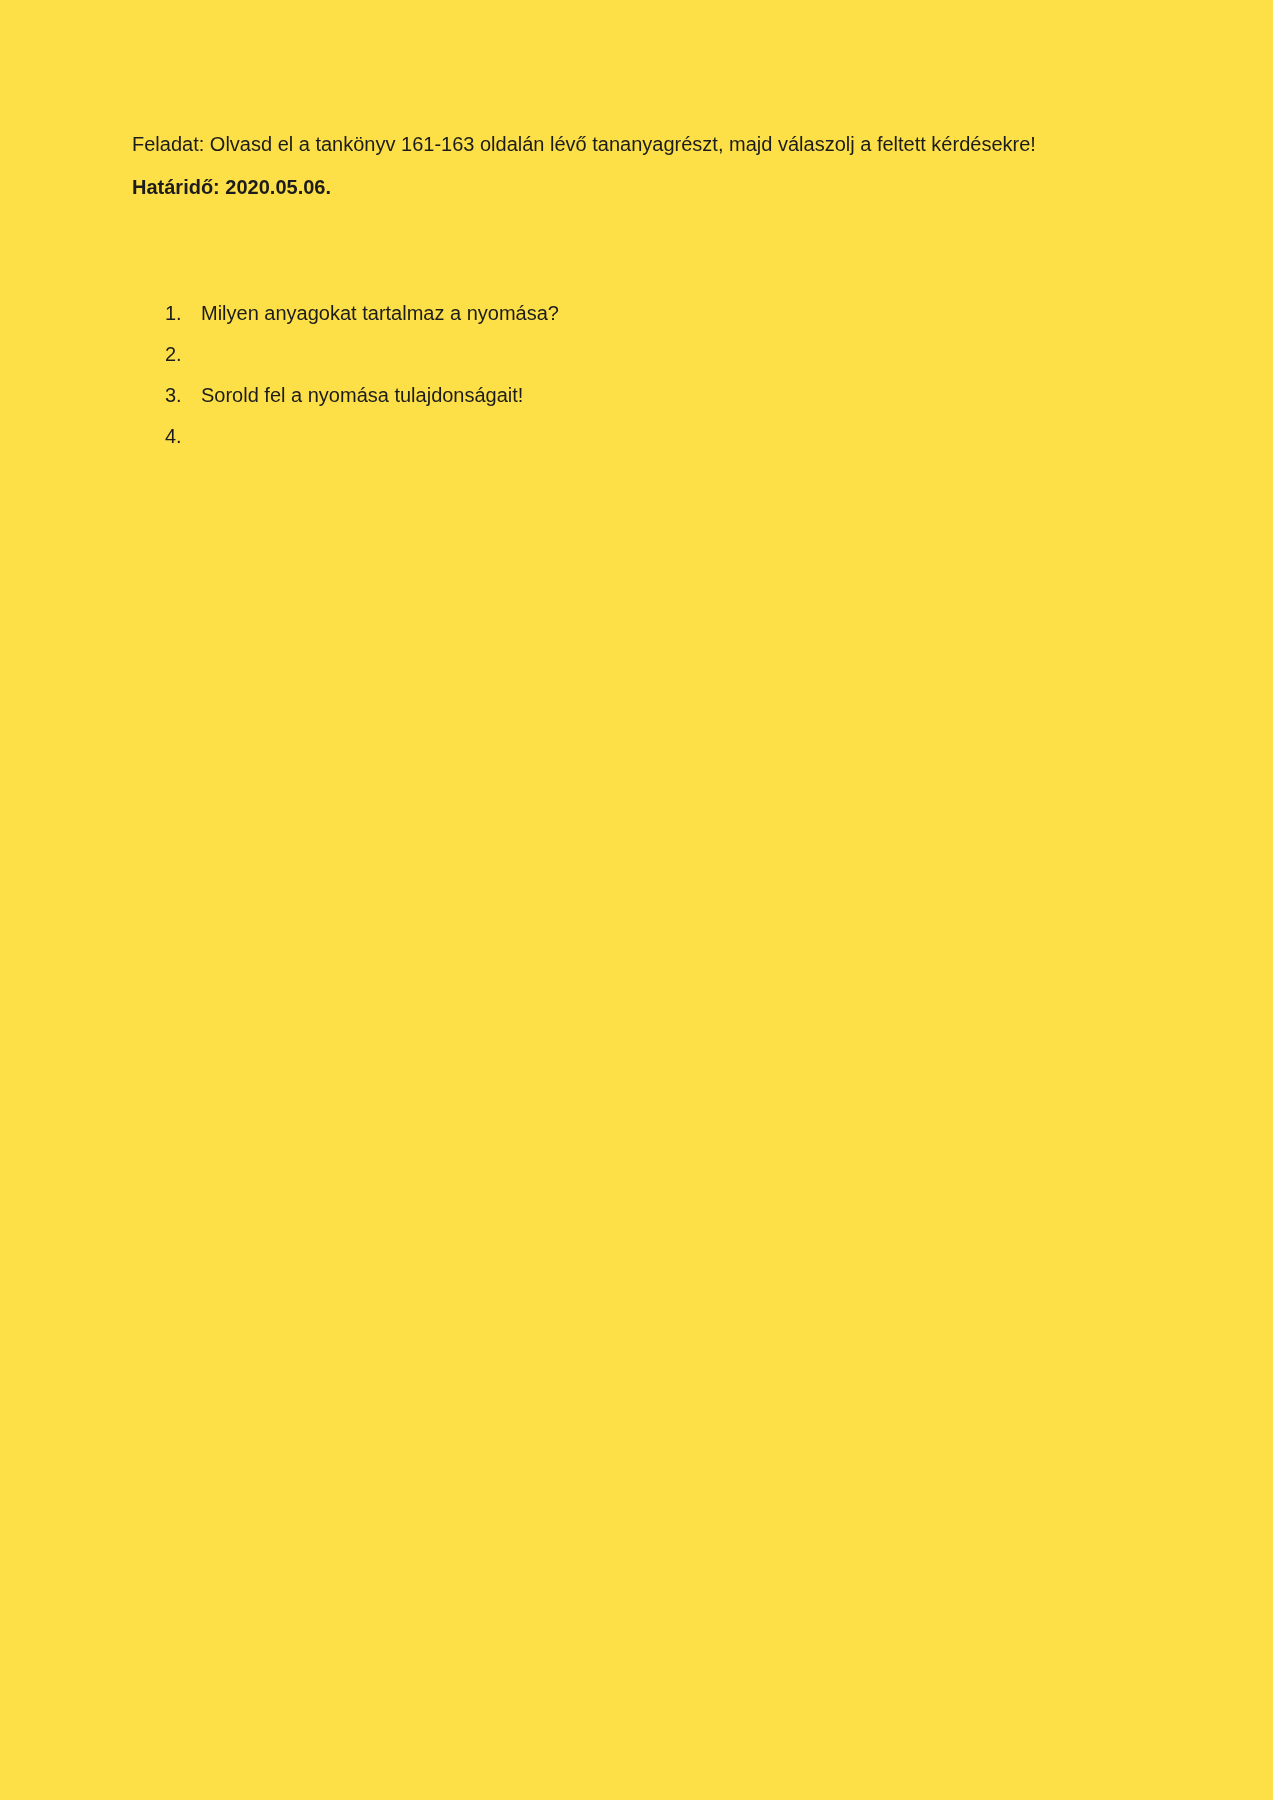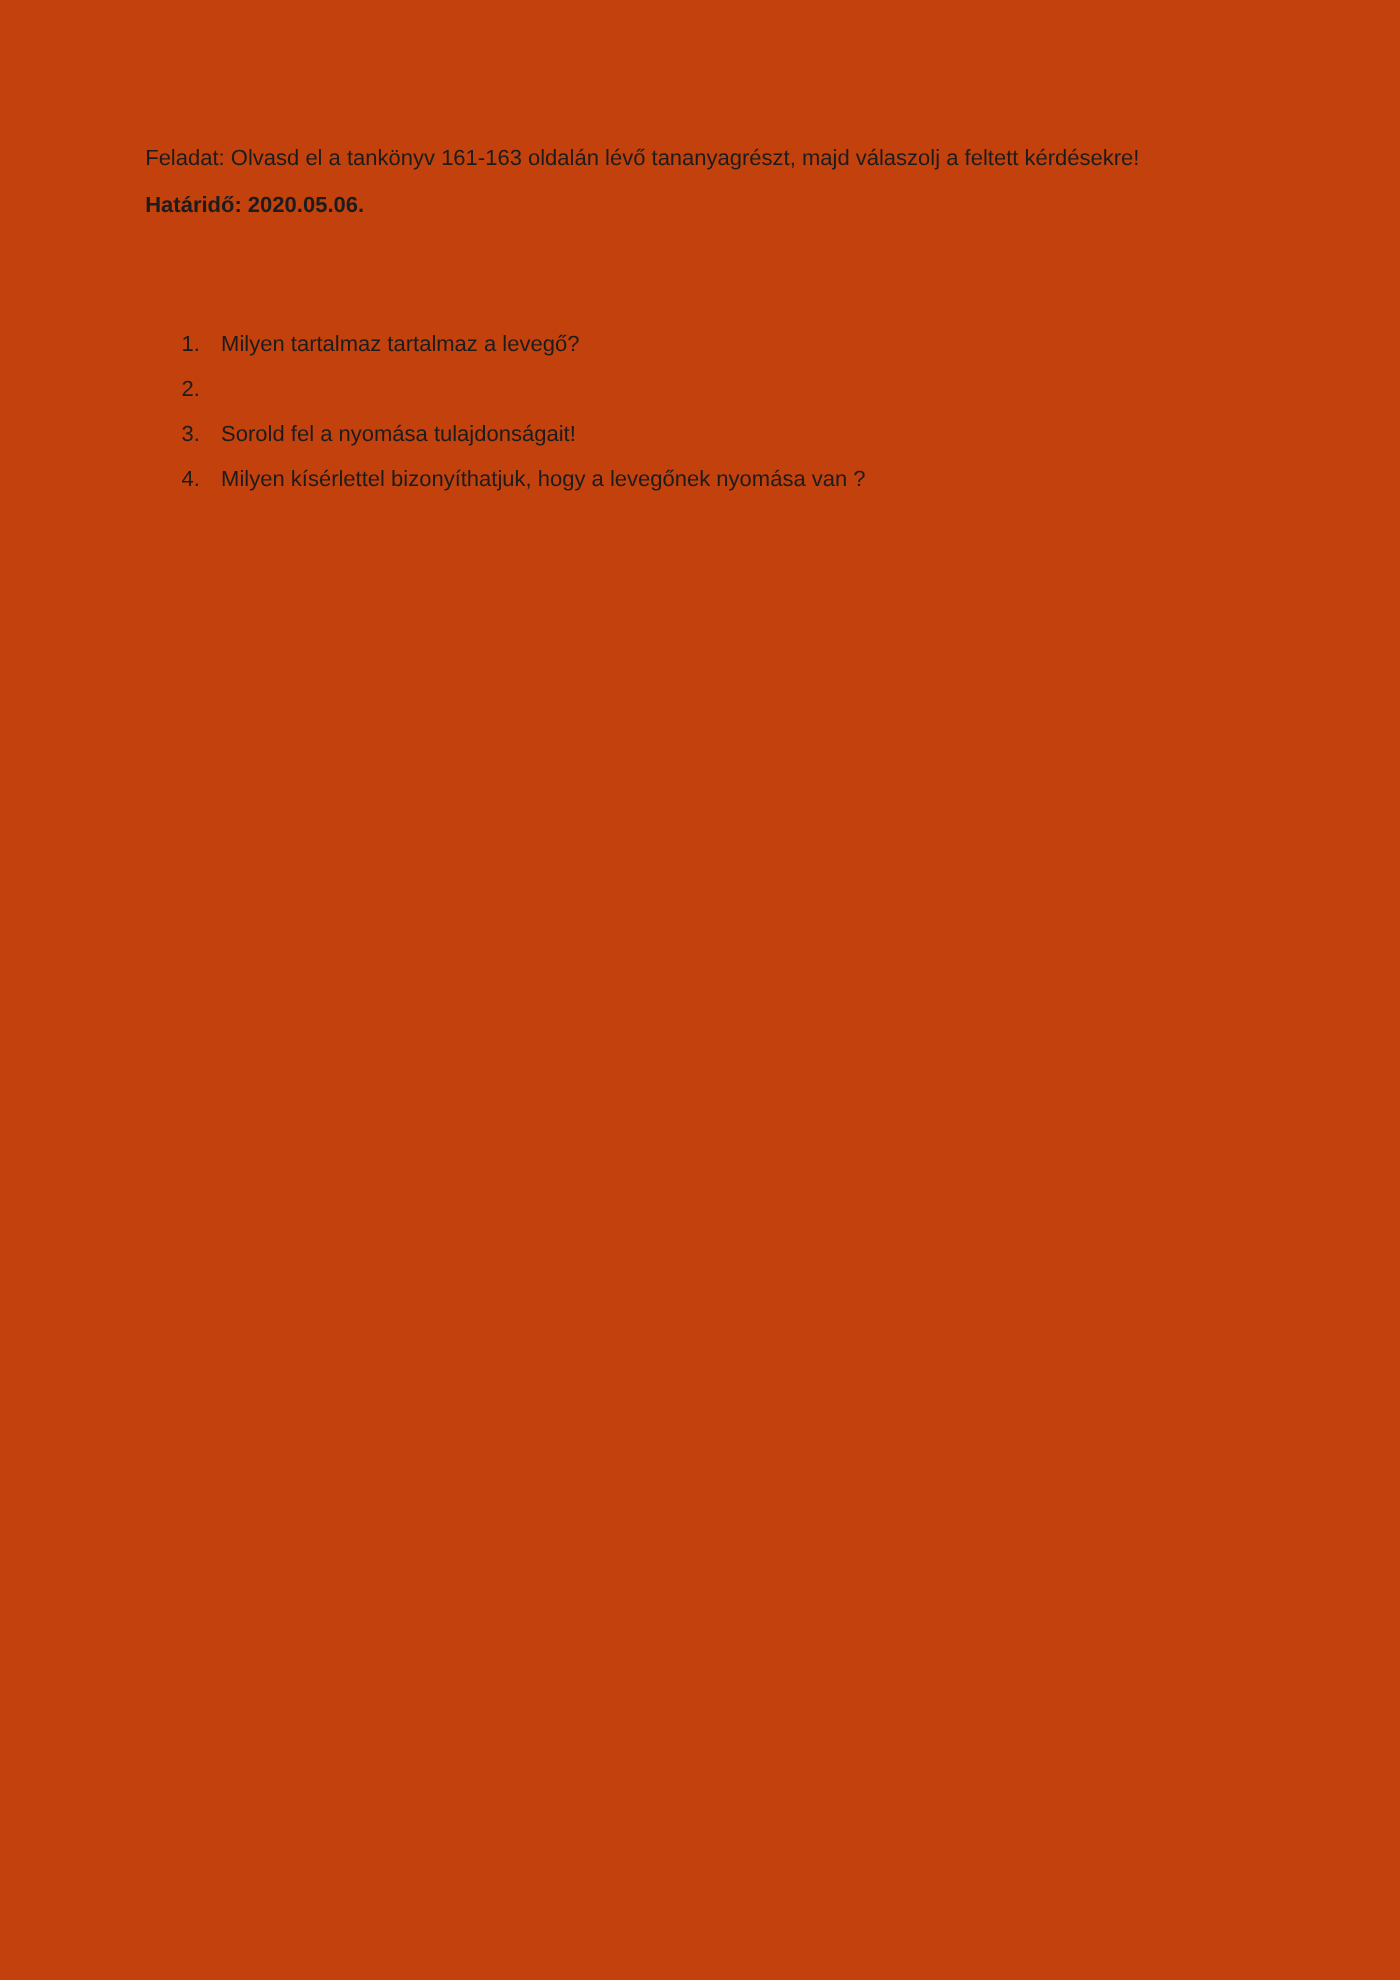--- a/index.html
+++ b/index.html
@@ -11,21 +11,21 @@
     height: 1800px;
     background: #ffffff;
     font-family: "Liberation Sans", sans-serif;
     color: #1c1c1c;
     -webkit-font-smoothing: antialiased;
   }
   .page {
     position: relative;
     width: 1273px;
     height: 1800px;
-    background: #c2410c;
+    background: #fde047;
     overflow: hidden;
   }
   .doc-header {
     position: absolute;
     left: 132px;
     top: 133px;
     width: 1000px;
   }
   .doc-line {
     font-size: 20px;
@@ -65,28 +65,27 @@
 <div class="page">
 
   <div class="doc-header">
     <div class="doc-line task">Feladat: Olvasd el a tankönyv 161-163 oldalán lévő tananyagrészt, majd válaszolj a feltett kérdésekre!</div>
     <div class="doc-line deadline">Határidő: 2020.05.06.</div>
   </div>
 
   <div class="question-list">
     <div class="question-item">
       <span class="question-number">1.</span>
-      <span class="question-text">Milyen tartalmaz tartalmaz a levegő?</span>
+      <span class="question-text">Milyen anyagokat tartalmaz a nyomása?</span>
     </div>
     <div class="question-item">
       <span class="question-number">2.</span>
     </div>
     <div class="question-item">
       <span class="question-number">3.</span>
       <span class="question-text">Sorold fel a nyomása tulajdonságait!</span>
     </div>
     <div class="question-item">
       <span class="question-number">4.</span>
-      <span class="question-text">Milyen kísérlettel bizonyíthatjuk, hogy a levegőnek nyomása van ?</span>
     </div>
   </div>
 
 </div>
 
 </body></html>

